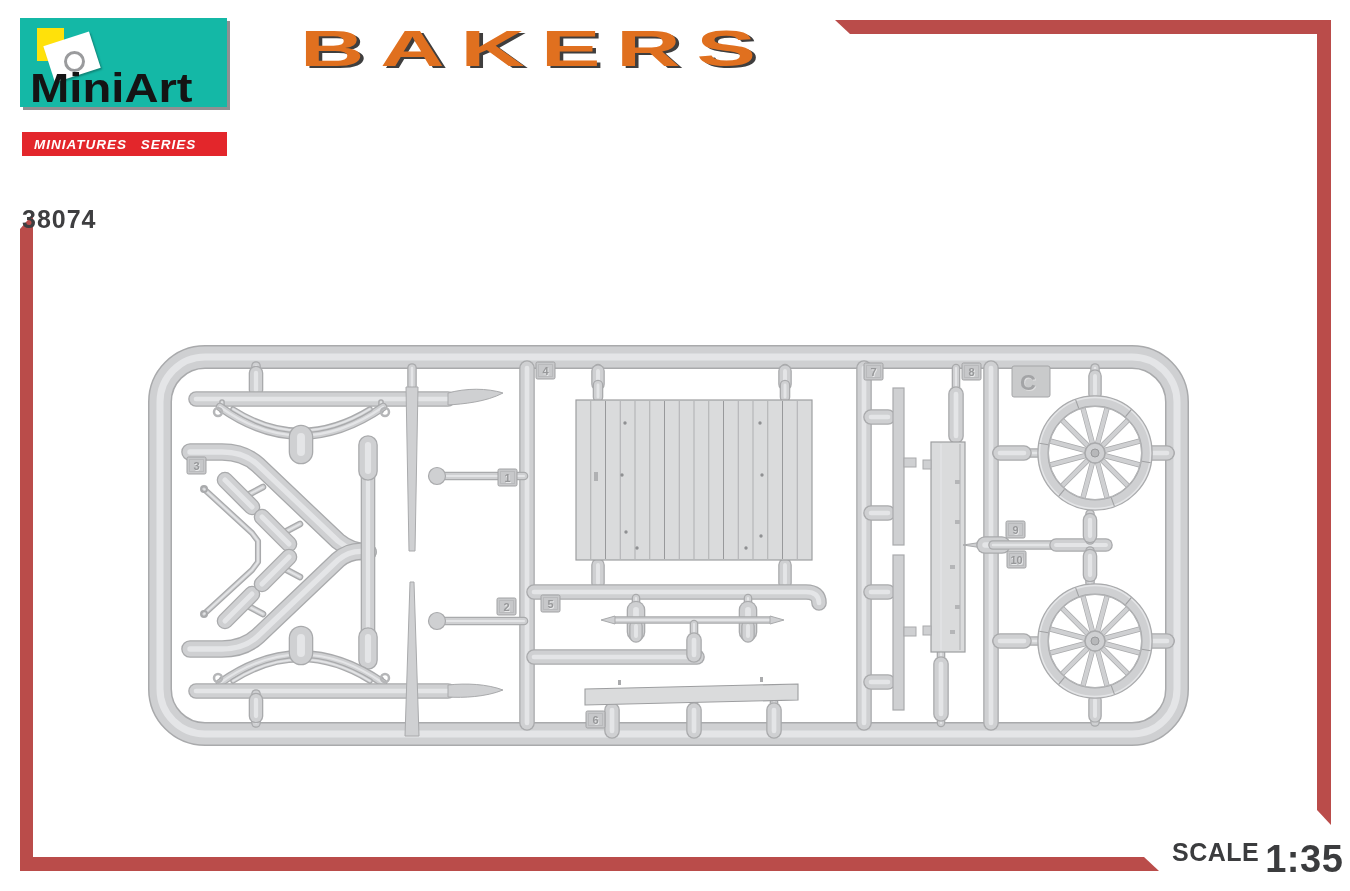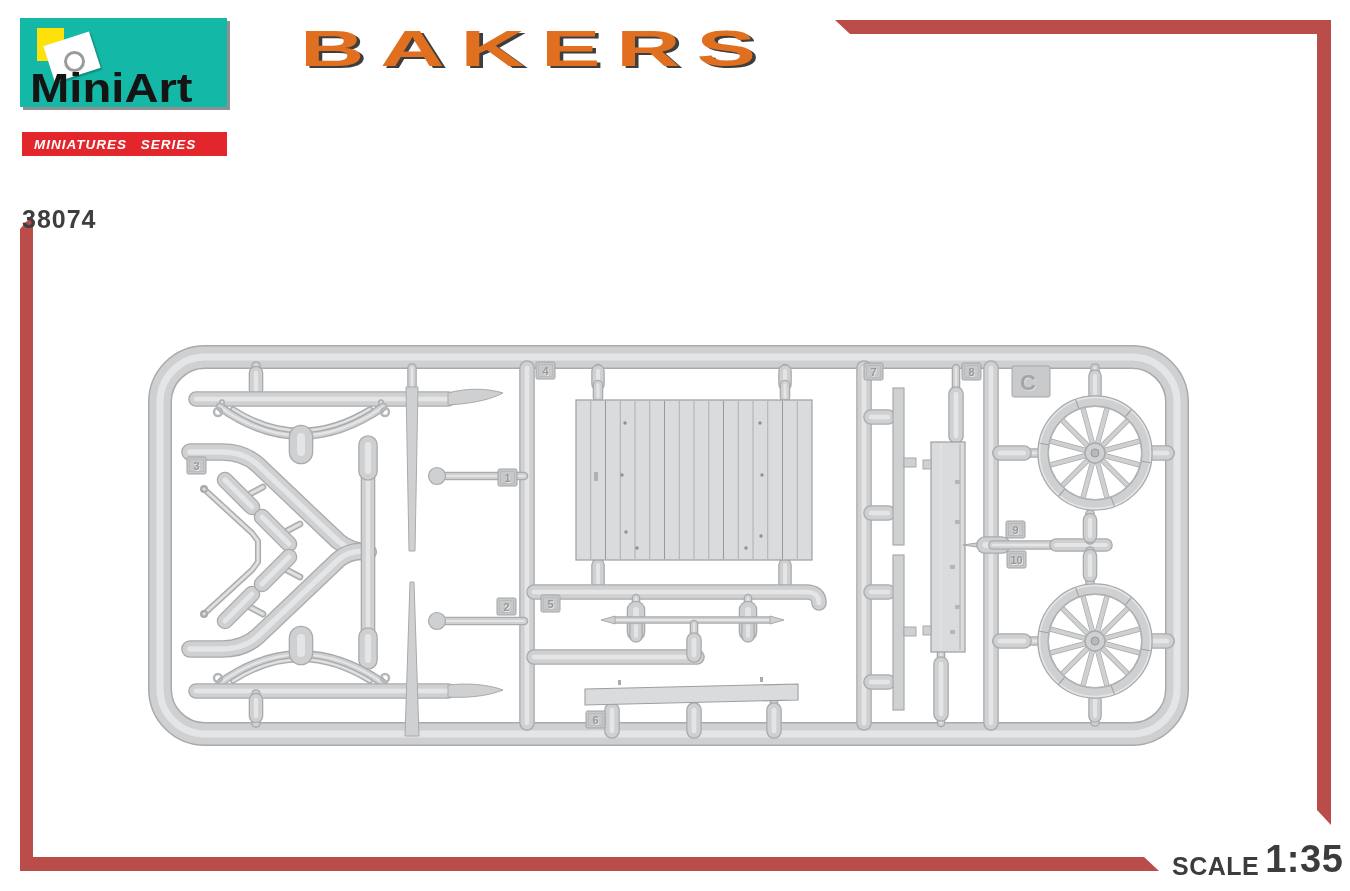--- a/index.html
+++ b/index.html
@@ -23,21 +23,21 @@
   .logo-text{position:absolute;left:10px;bottom:-1px;font-size:40px;font-weight:bold;color:#141414;
     transform:scaleX(1.18);transform-origin:left bottom;letter-spacing:0px;line-height:1;}
   .series-band{position:absolute;left:22px;top:132px;width:205px;height:24px;display:flex;align-items:center;}
   .series-band span{color:#ffffff;font-style:italic;font-weight:bold;font-size:13.5px;
     letter-spacing:1px;word-spacing:9px;padding-left:12px;white-space:nowrap;}
   .product-code{position:absolute;left:22px;top:176px;font-size:25px;font-weight:bold;color:#414042;letter-spacing:1px;margin-top:29px;}
   
   .page-title{position:absolute;left:300px;top:24px;font-size:50px;line-height:1;font-weight:bold;
     letter-spacing:9px;transform:scaleX(1.78);transform-origin:left top;white-space:nowrap;}
   
-  .scale-row{position:absolute;left:1172px;top:838px;display:flex;align-items:flex-end;gap:6px;color:#3b3c3e;}
+  .scale-row{position:absolute;left:1172px;top:838px;display:flex;align-items:flex-start;gap:6px;color:#3b3c3e;}
   .scale-label{font-size:25px;font-weight:bold;letter-spacing:0.5px;}
   .scale-value{font-size:38px;font-weight:bold;letter-spacing:0.5px;}
   
   #sprue-svg{position:absolute;left:0;top:0;}
   text.tagz{font-family:"Liberation Sans",sans-serif;font-weight:bold;}
 </style>
 </head>
 <body>
 
 <div class="seg seg-top" style="background: rgb(186, 76, 74);"></div>

